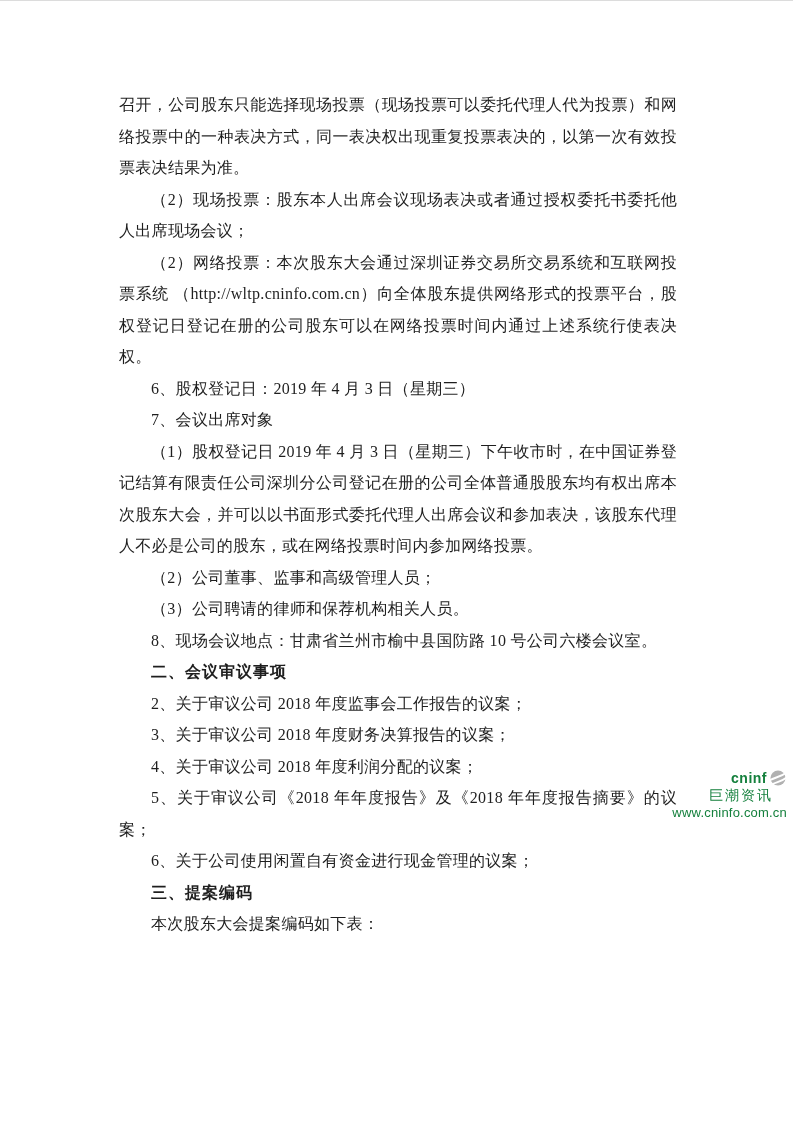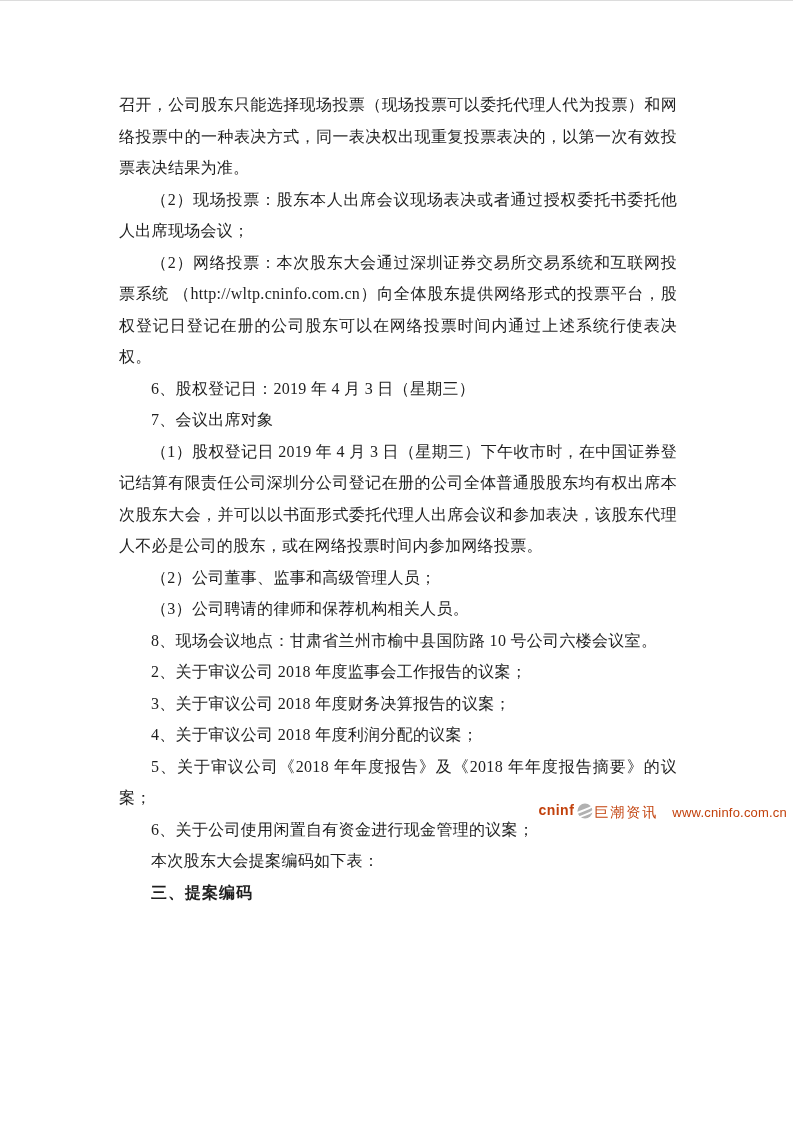--- a/index.html
+++ b/index.html
@@ -40,23 +40,23 @@
   .para.heading {
     font-family: "Liberation Sans", "DejaVu Sans", sans-serif;
     font-weight: bold;
     letter-spacing: 1px;
   }
   .footer-logo {
     position: absolute;
     right: 6px;
     bottom: 12px;
     display: flex;
-    flex-direction: row;
+    flex-direction: column;
     align-items: flex-end;
-    color: #c2410c;
+    color: #15803d;
     font-family: "Liberation Sans", "DejaVu Sans", sans-serif;
     line-height: 1.1;
     user-select: none;
   }
   .logo-row {
     display: flex;
     align-items: center;
     gap: 2px;
   }
   .logo-brand {
@@ -89,27 +89,28 @@
   <div class="doc">
     <p class="para first">召开，公司股东只能选择现场投票（现场投票可以委托代理人代为投票）和网络投票中的一种表决方式，同一表决权出现重复投票表决的，以第一次有效投票表决结果为准。</p>
     <p class="para">（2）现场投票：股东本人出席会议现场表决或者通过授权委托书委托他人出席现场会议；</p>
     <p class="para">（2）网络投票：本次股东大会通过深圳证券交易所交易系统和互联网投票系统 （http://wltp.cninfo.com.cn）向全体股东提供网络形式的投票平台，股权登记日登记在册的公司股东可以在网络投票时间内通过上述系统行使表决权。</p>
     <p class="para">6、股权登记日：2019 年 4 月 3 日（星期三）</p>
     <p class="para">7、会议出席对象</p>
     <p class="para">（1）股权登记日 2019 年 4 月 3 日（星期三）下午收市时，在中国证券登记结算有限责任公司深圳分公司登记在册的公司全体普通股股东均有权出席本次股东大会，并可以以书面形式委托代理人出席会议和参加表决，该股东代理人不必是公司的股东，或在网络投票时间内参加网络投票。</p>
     <p class="para">（2）公司董事、监事和高级管理人员；</p>
     <p class="para">（3）公司聘请的律师和保荐机构相关人员。</p>
     <p class="para">8、现场会议地点：甘肃省兰州市榆中县国防路 10 号公司六楼会议室。</p>
+    <p class="para heading">二、会议审议事项</p>
     <p class="para">2、关于审议公司 2018 年度监事会工作报告的议案；</p>
     <p class="para">3、关于审议公司 2018 年度财务决算报告的议案；</p>
     <p class="para">4、关于审议公司 2018 年度利润分配的议案；</p>
     <p class="para">5、关于审议公司《2018 年年度报告》及《2018 年年度报告摘要》的议案；</p>
     <p class="para">6、关于公司使用闲置自有资金进行现金管理的议案；</p>
+    <p class="para heading">三、提案编码</p>
     <p class="para">本次股东大会提案编码如下表：</p>
-    <p class="para heading">三、提案编码</p>
   </div>
 
   <div class="footer-logo">
     <div class="logo-row">
       <span class="logo-brand">cninf</span>
       <svg class="logo-swirl" viewBox="0 0 24 24" aria-hidden="true">
         <circle cx="12" cy="12" r="10" fill="#b1b1b1"></circle>
         <path d="M1 15 C 8 11, 15 11, 23 5" stroke="#ffffff" stroke-width="2.6" fill="none"></path>
         <path d="M3 21 C 10 17, 17 17, 24 11" stroke="#ffffff" stroke-width="2.6" fill="none"></path>
       </svg>

